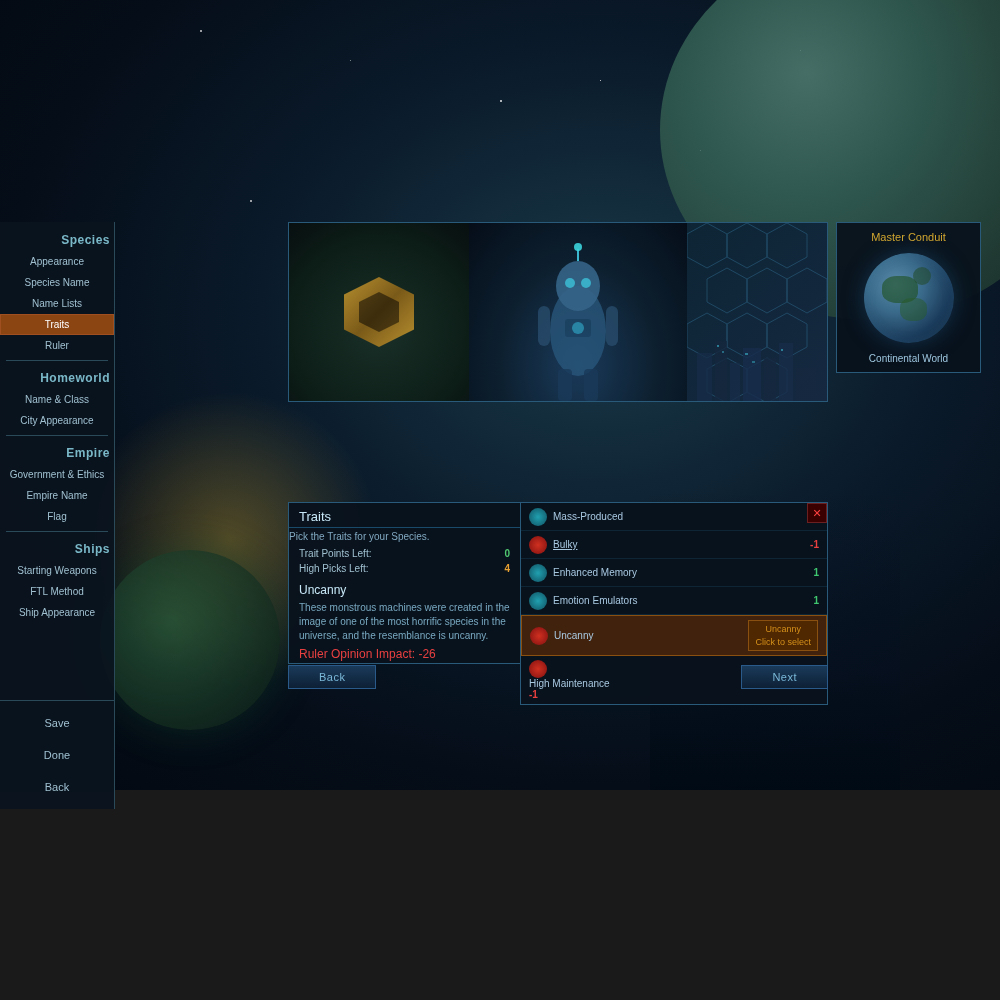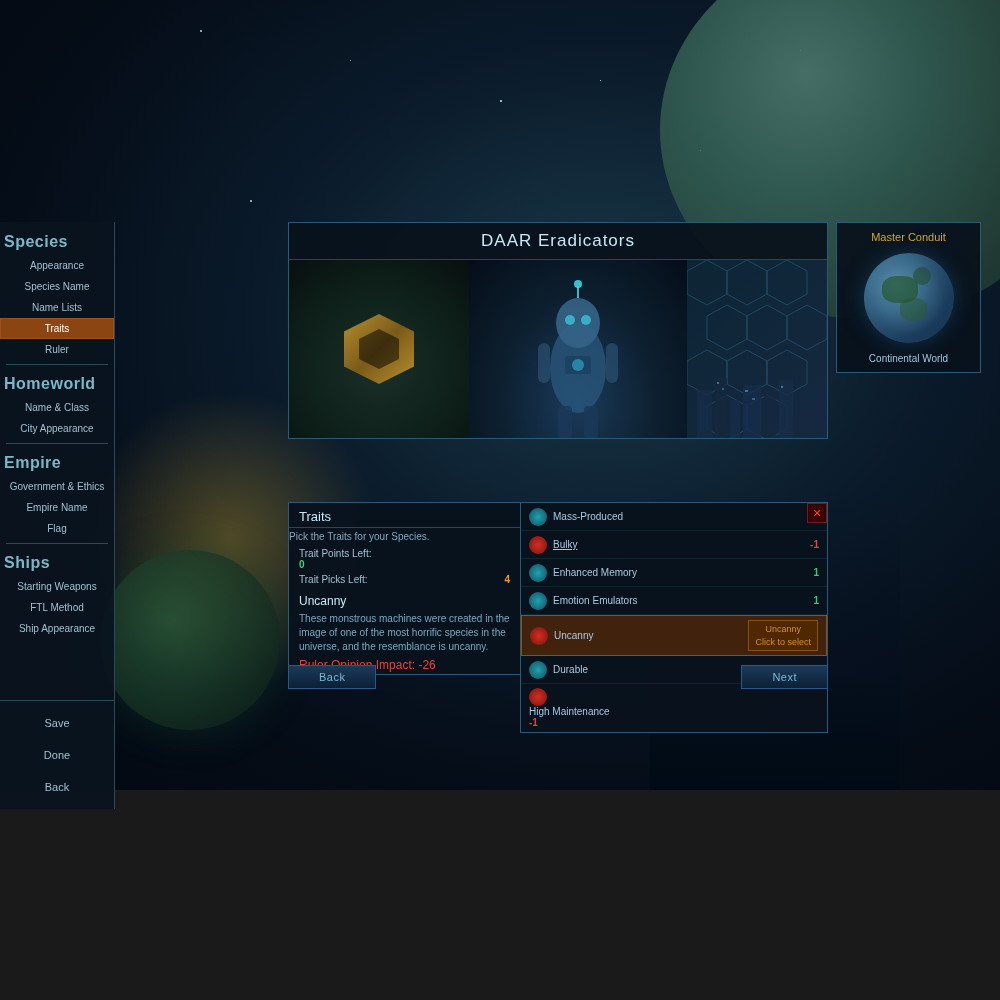--- a/index.html
+++ b/index.html
@@ -66,22 +66,22 @@
       height: 570px;
       background: rgba(10,20,30,0.92);
       border-right: 1px solid #2a4a5a;
       display: flex;
       flex-direction: column;
       padding: 5px 0;
     }
 
     .sidebar-section-title {
       color: #7ab8c8;
-      font-size: 16px;
-      text-align: left;
+      font-size: 12px;
+      text-align: right;
       padding: 6px 4px 4px;
       font-weight: bold;
       letter-spacing: 0.5px;
     }
 
     .sidebar-item {
       color: #a0c0d0;
       font-size: 10px;
       text-align: center;
       padding: 4px 4px;
@@ -181,21 +181,20 @@
   <div class="sidebar-divider"></div>
 
   <div class="sidebar-section-title">Ships</div>
   <div class="sidebar-item">Starting Weapons</div>
   <div class="sidebar-item">FTL Method</div>
   <div class="sidebar-item">Ship Appearance</div>
 </div>
 
 <div style="position:absolute;top:222px;left:288px;width:540px;background:rgba(8,18,28,0.95);border:1px solid #2a5a7a;">
 
-  <div style="text-align:center;padding:8px 10px;color:#c8e8f8;font-size:17px;letter-spacing:1px;border-bottom:1px solid #1a4a6a;">DAAR Eradicators</div>
 
   <div style="height:178px;display:flex;overflow:hidden;position:relative;background:linear-gradient(135deg,#0a1820,#0d2030);">
 
     <div style="width:180px;flex-shrink:0;background:radial-gradient(circle at 50% 60%, #1a3028 0%, #0d1f18 60%, #080f10 100%);display:flex;align-items:center;justify-content:center;position:relative;">
 
       <div style="width:70px;height:70px;background:linear-gradient(135deg,#b89030,#7a5a18,#b89030);clip-path:polygon(50% 0%,100% 25%,100% 75%,50% 100%,0% 75%,0% 25%);display:flex;align-items:center;justify-content:center;">
         <div style="width:40px;height:40px;background:rgba(0,0,0,0.5);clip-path:polygon(50% 0%,100% 25%,100% 75%,50% 100%,0% 75%,0% 25%);"></div>
       </div>
     </div>
 
@@ -274,27 +273,27 @@
 
   <div style="color:#a0c8e0;font-size:10px;text-align:right;margin-top:5px;">Continental World</div>
 </div>
 
 <div style="position:absolute;top:502px;left:288px;width:232px;background:rgba(8,18,28,0.95);border:1px solid #2a5a7a;border-right:none;">
 
   <div style="color:#c8e8f8;font-size:13px;padding:6px 10px 3px;border-bottom:1px solid #1a4a6a;">Traits</div>
 
   <div style="color:#80a8c0;font-size:10px;padding:3px 0 4px;">Pick the Traits for your Species.</div>
 
-  <div style="display:flex;justify-content:space-between;padding:2px 10px;flex-direction:column;">
+  <div style="display:flex;justify-content:space-between;padding:2px 10px;">
     <span style="color:#a0c0d0;font-size:10px;">Trait Points Left:</span>
     <span style="color:#50c870;font-size:10px;font-weight:bold;">0</span>
   </div>
 
   <div style="display:flex;justify-content:space-between;padding:2px 10px 5px;">
-    <span style="color:#a0c0d0;font-size:10px;">Trait Picks Left:</span>
+    <span style="color:#a0c0d0;font-size:10px;">High Picks Left:</span>
     <span style="color:#e8a030;font-size:10px;font-weight:bold;">4</span>
   </div>
 
   <div style="color:#c8e8f8;font-size:12px;padding:4px 10px 2px;">Uncanny</div>
 
   <div style="color:#78a8c0;font-size:10px;padding:2px 10px;line-height:1.4;">These monstrous machines were created in the image of one of the most horrific species in the universe, and the resemblance is uncanny.</div>
 
   <div style="color:#e84040;font-size:12px;padding:2px 10px;">Ruler Opinion Impact: -26</div>
 
 </div>
@@ -330,25 +329,20 @@
   <div style="display:flex;align-items:center;padding:4px 8px;border-bottom:1px solid #0d2535;min-height:28px;background:rgba(80,40,10,0.8);border:1px solid #8a5010;position:relative;">
     <div style="width:18px;height:18px;border-radius:50%;background:radial-gradient(circle,#d03020,#801010);margin-right:6px;flex-shrink:0;"></div>
     <span style="color:#a8c8e0;font-size:10px;flex:1;">Uncanny</span>
 
     <div style="background:rgba(80,40,0,0.95);border:1px solid #8a5010;color:#d4901a;font-size:9px;padding:2px 6px;text-align:center;line-height:1.4;">
       <div>Uncanny</div>
       <div>Click to select</div>
     </div>
   </div>
 
-  <div style="display:flex;align-items:center;padding:4px 8px;border-bottom:1px solid #0d2535;min-height:28px;">
-    <div style="width:18px;height:18px;border-radius:50%;background:radial-gradient(circle,#20a0b0,#105060);margin-right:6px;flex-shrink:0;"></div>
-    <span style="color:#a8c8e0;font-size:10px;flex:1;">Durable</span>
-    <span style="color:#a8c8e0;font-size:10px;font-weight:bold;"></span>
-  </div>
 
   <div style="display:flex;padding:4px 8px;min-height:28px;flex-direction:column;">
     <div style="width:18px;height:18px;border-radius:50%;background:radial-gradient(circle,#d03020,#801010);margin-right:6px;flex-shrink:0;"></div>
     <span style="color:#a8c8e0;font-size:10px;flex:1;">High Maintenance</span>
     <span style="color:#e84040;font-size:10px;font-weight:bold;">-1</span>
   </div>
 </div>
 
 <div style="position:absolute;top:665px;left:288px;width:540px;display:flex;justify-content:space-between;">
   <button style="background:linear-gradient(to bottom,#1a3a5a,#0d2035);border:1px solid #2a5a8a;color:#7ab8d8;font-size:11px;padding:5px 30px;cursor:pointer;letter-spacing:0.5px;font-family:inherit;">Back</button>

